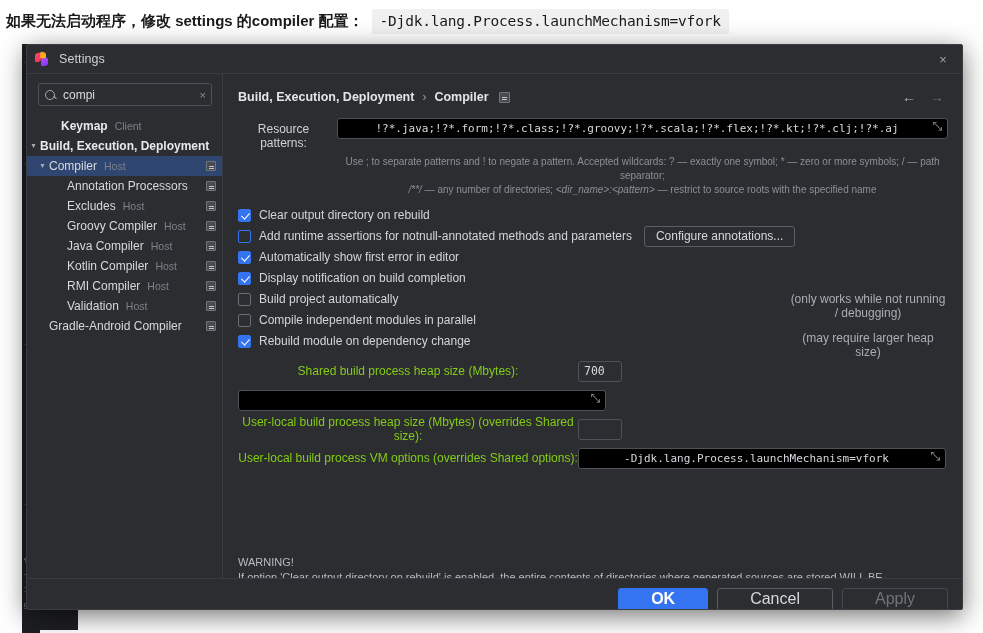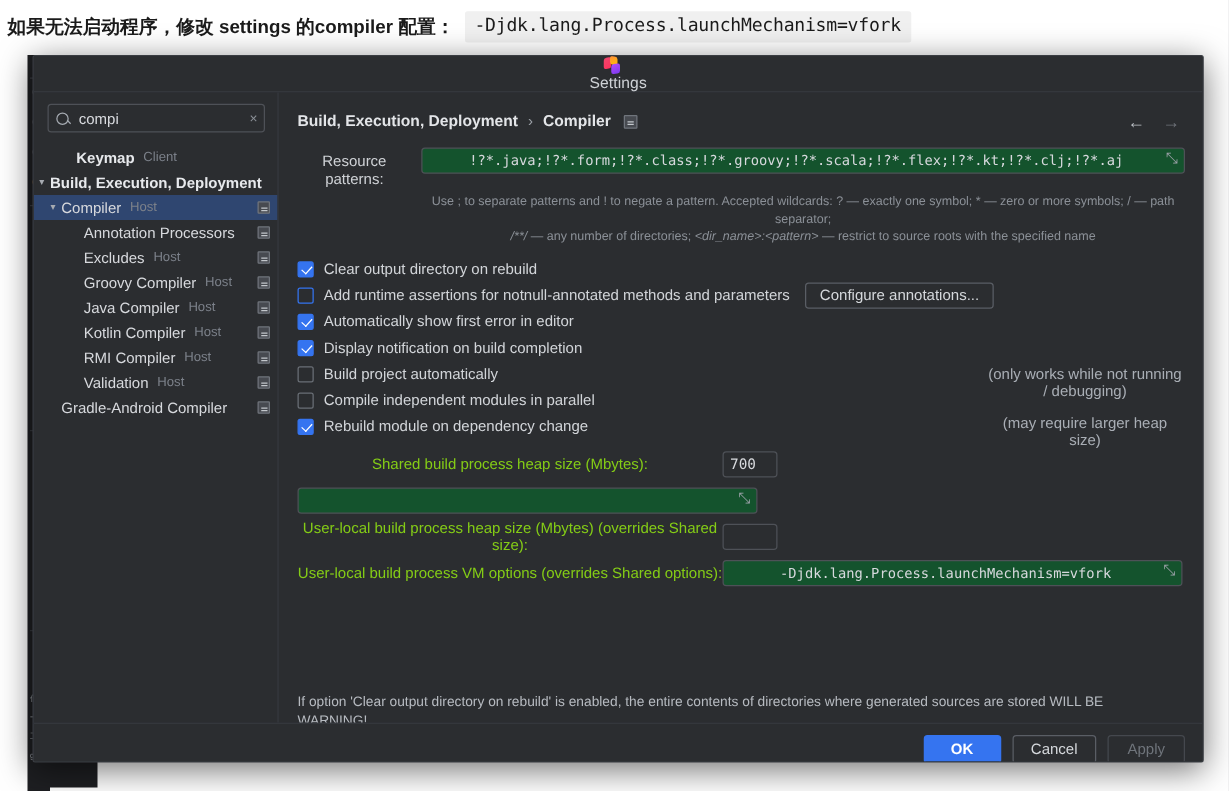--- a/index.html
+++ b/index.html
@@ -82,21 +82,20 @@
     font-size: 12px;
   }
 
   
   #dialog-titlebar {
     height: 29px;
     background: #2b2d30;
     display: flex; align-items: center;
     padding: 0 8px 0 8px;
     border-bottom: 1px solid #393b40;
-    flex-direction: column;
   }
   #app-logo {
     width: 14px; height: 14px; margin-right: 10px;
     position: relative; flex: 0 0 auto;
   }
   #app-logo i { position: absolute; display:block; border-radius: 2px; }
   #app-logo i:nth-child(1){ left:0; top:1px; width:6px; height:9px;
      background: linear-gradient(150deg,#f0476d,#fe315d); transform: skewY(-12deg);}
   #app-logo i:nth-child(2){ left:5px; top:0px; width:6px; height:7px;
      background: linear-gradient(150deg,#ff8a3d,#ffc400); transform: skewY(10deg);}
@@ -196,21 +195,21 @@
     color: #b9bdc3; font-size: 14px; line-height: 1;
   }
   #nav-buttons span { cursor: pointer; }
   #nav-buttons .disabled { color: #6d7178; }
 
   #form-area { padding: 10px 14px 0 15px; text-align: center; }
 
   .row-patterns { display: flex; align-items: flex-start; }
   .lbl { font-size: 12px; color: #cfd2d6; }
   .field {
-    background: #14532d; border: 1px solid #4e5157; border-radius: 3px;
+    background: #000000; border: 1px solid #4e5157; border-radius: 3px;
     height: 21px; display: flex; align-items: center;
     padding: 0 4px 0 6px;
     font-family: "DejaVu Sans Mono", monospace;
     font-size: 11px; color: #d7d9dd;
     overflow: hidden; white-space: nowrap;
   }
   .field .val { flex: 1 1 auto; overflow: hidden; }
   .expand-icon {
     flex: 0 0 auto; width: 13px; height: 13px; position: relative;
     color: #9aa0a7; cursor: pointer;
@@ -268,22 +267,22 @@
   }
 
   
   #dialog-footer {
     height: 41px; border-top: 1px solid #393b40;
     background: #2b2d30;
     display: flex; align-items: center; justify-content: flex-end;
     padding-right: 14px; gap: 9px;
   }
   .fbtn {
-    height: 23px; min-width: 62px; padding: 0 14px;
-    border-radius: 3px; font-size: 12px;
+    height: 23px; min-width: 62px; padding: 0 32px;
+    border-radius: 3px; font-size: 16px;
     display: inline-flex; align-items: center; justify-content: center;
     cursor: pointer;
   }
   #btn-ok { background: #3574f0; color: #ffffff; border: 1px solid #3574f0; font-weight: bold;}
   #btn-cancel { background: #2b2d30; color: #d5d8dc; border: 1px solid #5a5e65; }
   #btn-apply { background: #2b2d30; color: #6f747b; border: 1px solid #45484e; }
 </style>
 </head>
 <body>
 
@@ -485,22 +484,22 @@
               <span class="field wide-field">
                 <span class="val">-Djdk.lang.Process.launchMechanism=vfork</span>
                 <span class="expand-icon"></span>
               </span>
             </div>
           </div>
 
       </div>
 
       <div id="warning-block">
+        <div>WARNING!</div>
         <div>If option 'Clear output directory on rebuild' is enabled, the entire contents of directories where generated sources are stored WILL BE</div>
-        <div>WARNING!</div>
 
       </div>
 
     </div>
   </div>
 
   <div id="dialog-footer">
     <span class="fbtn" id="btn-ok">OK</span>
     <span class="fbtn" id="btn-cancel">Cancel</span>
     <span class="fbtn" id="btn-apply">Apply</span>

